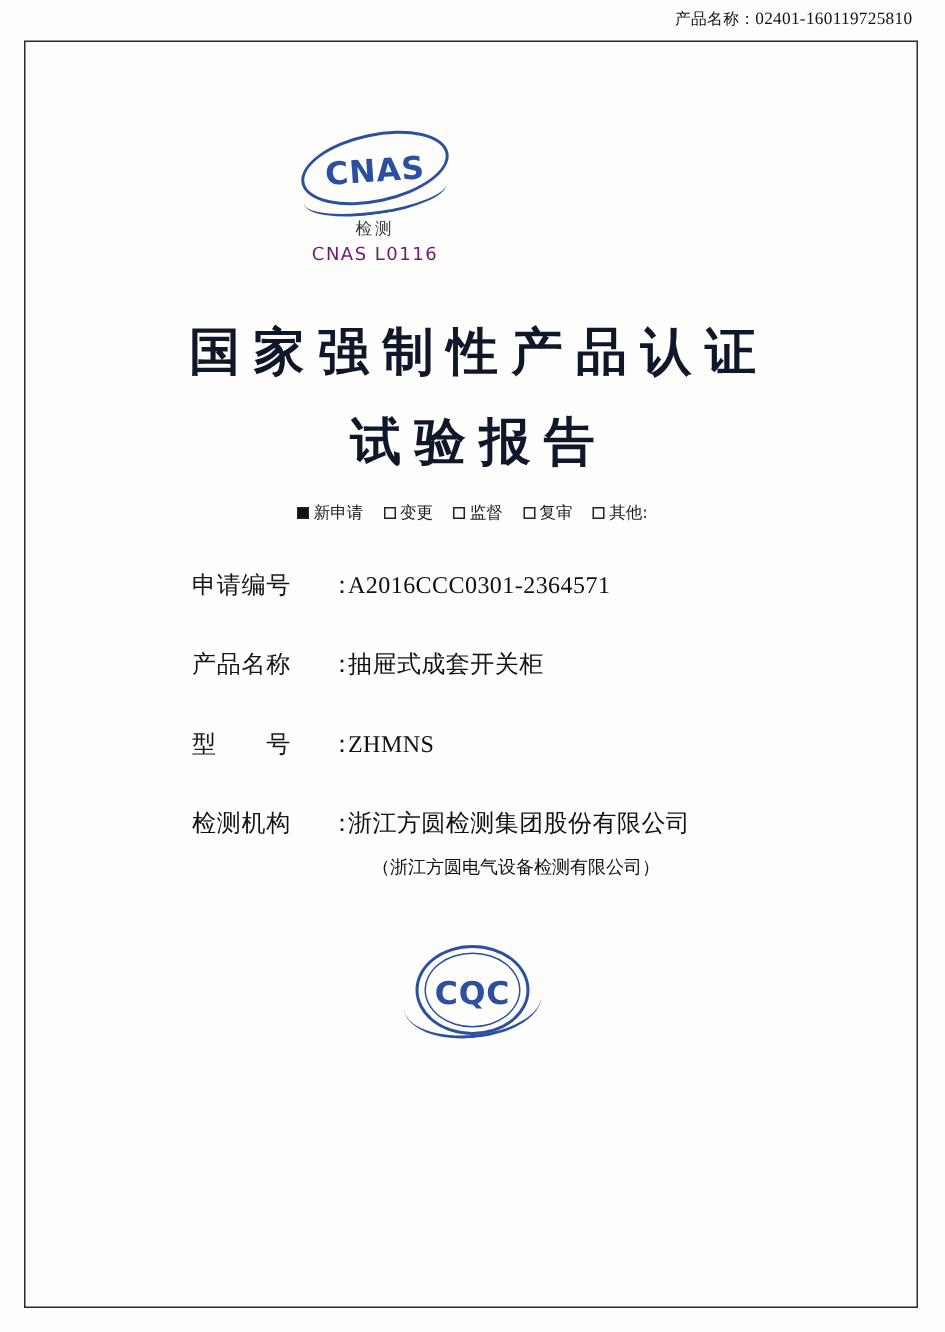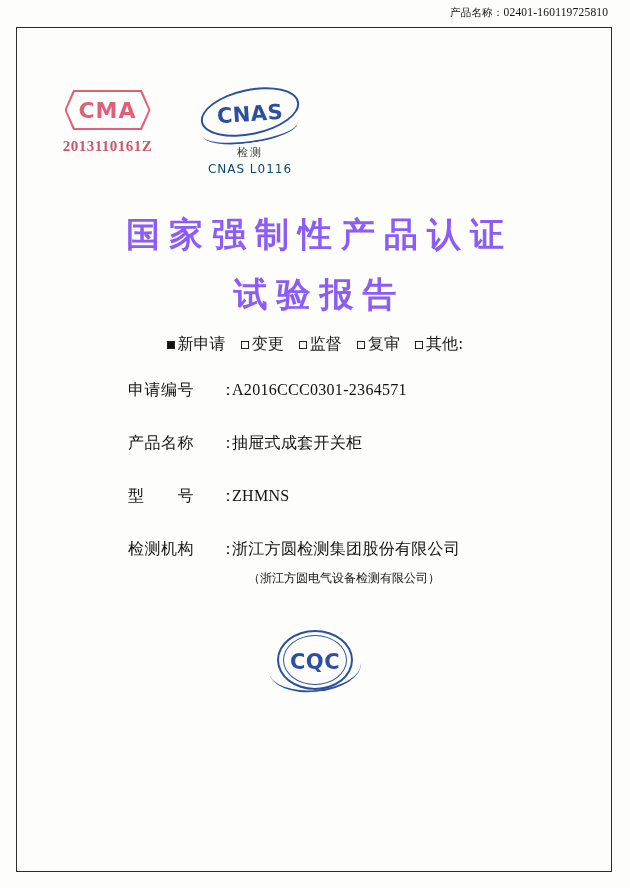--- a/index.html
+++ b/index.html
@@ -152,33 +152,33 @@
     margin-top: 2px;
     font-size: 11px;
     color: #3a3a3a;
     font-family: "DejaVu Sans", sans-serif;
     letter-spacing: 2px;
   }
   .cnas-id {
     margin-top: 2px;
     font-family: "DejaVu Sans", sans-serif;
     font-size: 12px;
-    color: #0c4a6e;
+    color: #701a75;
     letter-spacing: 1px;
   }
 
   
   .title-main, .title-sub {
     position: absolute;
     left: 0;
     width: 100%;
     text-align: center;
     font-family: "DejaVu Serif", "Liberation Serif", serif;
     font-weight: bold;
-    color: #8b5cf6;
+    color: #0f172a;
   }
   .title-main {
     top: 212px;
     font-size: 34px;
     letter-spacing: 9px;
     text-indent: 9px;
   }
   .title-sub {
     top: 272px;
     font-size: 34px;
@@ -186,21 +186,21 @@
     text-indent: 9px;
   }
 
   
   .checkrow {
     position: absolute;
     top: 334px;
     left: 0;
     width: 100%;
     text-align: center;
-    font-size: 16px;
+    font-size: 11px;
     font-family: "DejaVu Sans", "Liberation Sans", sans-serif;
     color: #1a1a1a;
   }
   .checkrow .opt { margin-right: 10px; white-space: nowrap; }
   .checkrow .opt:last-child { margin-right: 0; }
   .box {
     display: inline-block;
     width: 8px;
     height: 8px;
     border: 1.2px solid #222;
@@ -306,28 +306,20 @@
 <div class="page">
 
   <div class="report-no">
     <span class="rn-label">产品名称：</span><span class="rn-value">02401-160119725810</span>
   </div>
 
   <div class="border-box"></div>
 
   <div class="logos">
 
-    <div class="cma-wrap">
-      <div class="cma-badge">
-        <div class="hex-inner"></div>
-        <div class="hex-inner2"></div>
-        <div class="cma-text">CMA</div>
-      </div>
-      <div class="cma-code">2013110161Z</div>
-    </div>
 
     <div class="cnas-wrap">
       <div class="cnas-mark">
         <div class="oval"></div>
         <div class="swoosh"></div>
         <div class="cnas-text">CNAS</div>
       </div>
       <div class="cnas-cn">检测</div>
       <div class="cnas-id">CNAS L0116</div>
     </div>

